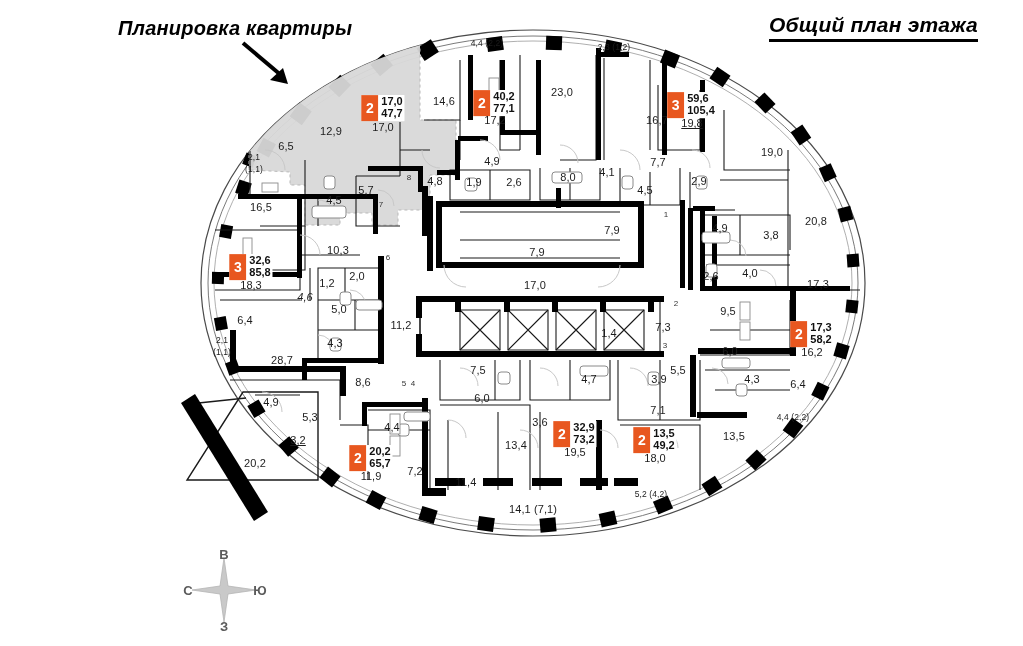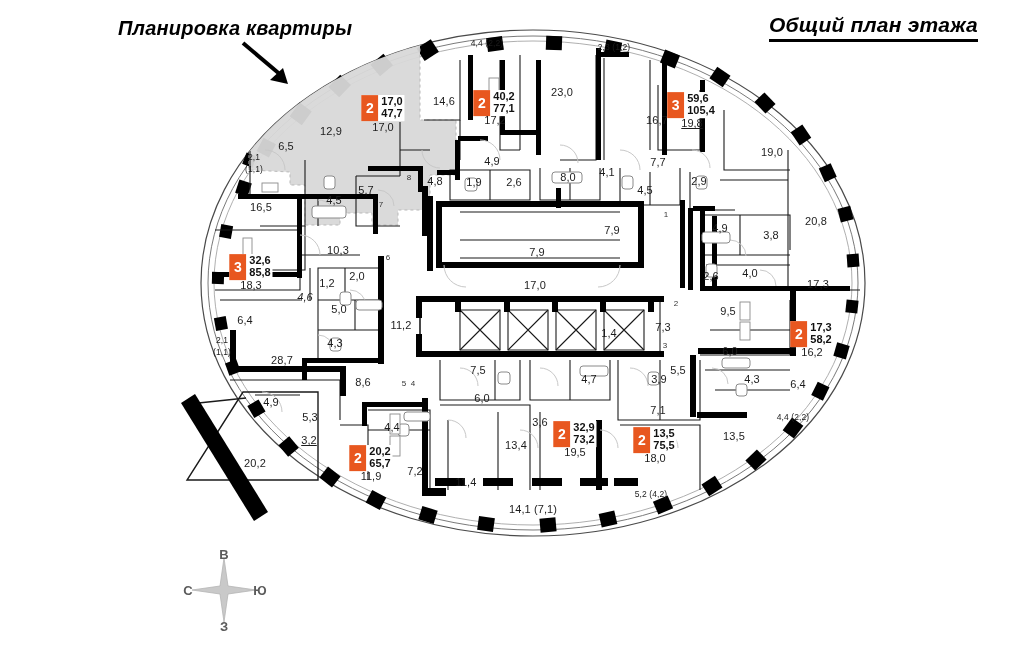--- a/index.html
+++ b/index.html
@@ -486,21 +486,21 @@
       <div class="area-label" style="left: 678px; top: 370px;">5,5</div>
       <div class="area-label" style="left: 752px; top: 379px;">4,3</div>
       <div class="area-label" style="left: 798px; top: 384px;">6,4</div>
       <div class="area-label tiny" style="left: 404px; top: 383px;">5</div>
       <div class="area-label tiny" style="left: 413px; top: 383px;">4</div>
       <div class="area-label" style="left: 271px; top: 402px;">4,9</div>
       <div class="area-label" style="left: 310px; top: 417px;">5,3</div>
       <div class="area-label" style="left: 482px; top: 398px;">6,0</div>
       <div class="area-label" style="left: 658px; top: 410px;">7,1</div>
       <div class="area-label small" style="left: 793px; top: 417px;">4,4 (2,2)</div>
-      <div class="area-label" style="left: 309px; top: 440px; text-decoration: underline;">3,2</div>
+      <div class="area-label" style="left: 298px; top: 440px; text-decoration: underline;">3,2</div>
       <div class="area-label" style="left: 392px; top: 427px;">4,4</div>
       <div class="area-label" style="left: 466px; top: 447px; margin-top: 35px;">11,4</div>
       <div class="area-label" style="left: 516px; top: 445px;">13,4</div>
       <div class="area-label" style="left: 734px; top: 436px;">13,5</div>
       <div class="area-label" style="left: 415px; top: 471px;">7,2</div>
       <div class="area-label" style="left: 255px; top: 463px;">20,2</div>
       <div class="area-label small" style="left: 651px; top: 494px;">5,2 (4,2)</div>
       <div class="area-label" style="left: 533px; top: 509px;">14,1 (7,1)</div>
     </div>
 
@@ -550,21 +550,21 @@
         <div class="areas">
           <span>32,9</span>
           <span>73,2</span>
         </div>
       </div>
       <div class="apt-sub" style="left: 575px; top: 446px;">19,5</div>
       <div class="apt-badge" style="left: 655px; top: 440px;">
         <div class="rooms" style="background: rgb(232, 87, 31);">2</div>
         <div class="areas">
           <span>13,5</span>
-          <span>75,5</span>
+          <span>49,2</span>
         </div>
       </div>
       <div class="apt-sub" style="left: 655px; top: 452px;">18,0</div>
       <div class="apt-badge" style="left: 371px; top: 458px;">
         <div class="rooms" style="background: rgb(232, 87, 31);">2</div>
         <div class="areas">
           <span>20,2</span>
           <span>65,7</span>
         </div>
       </div>

